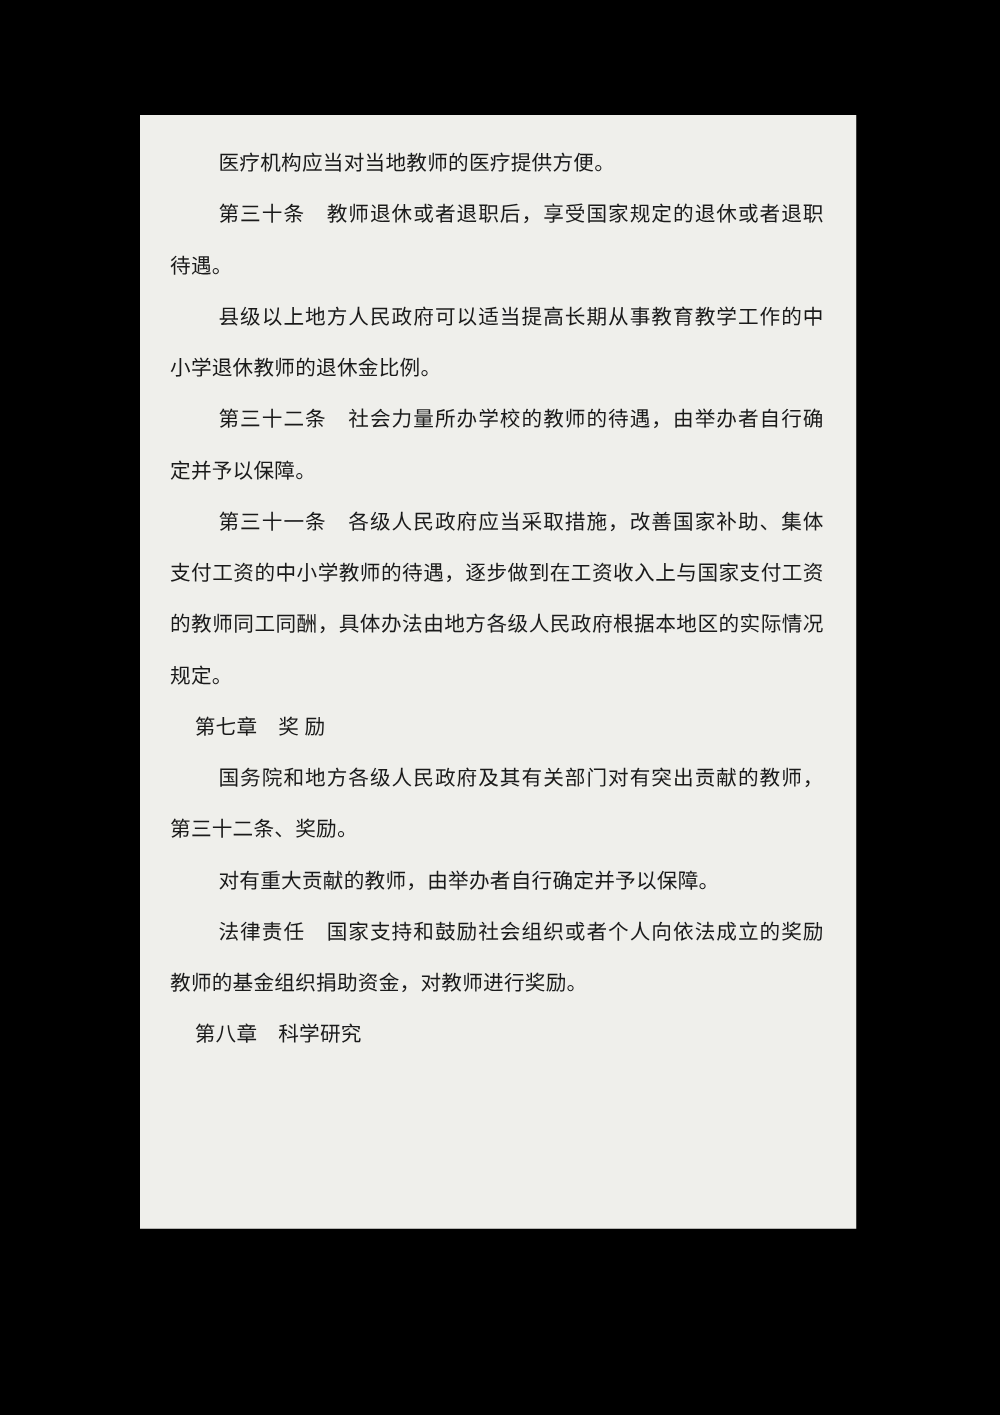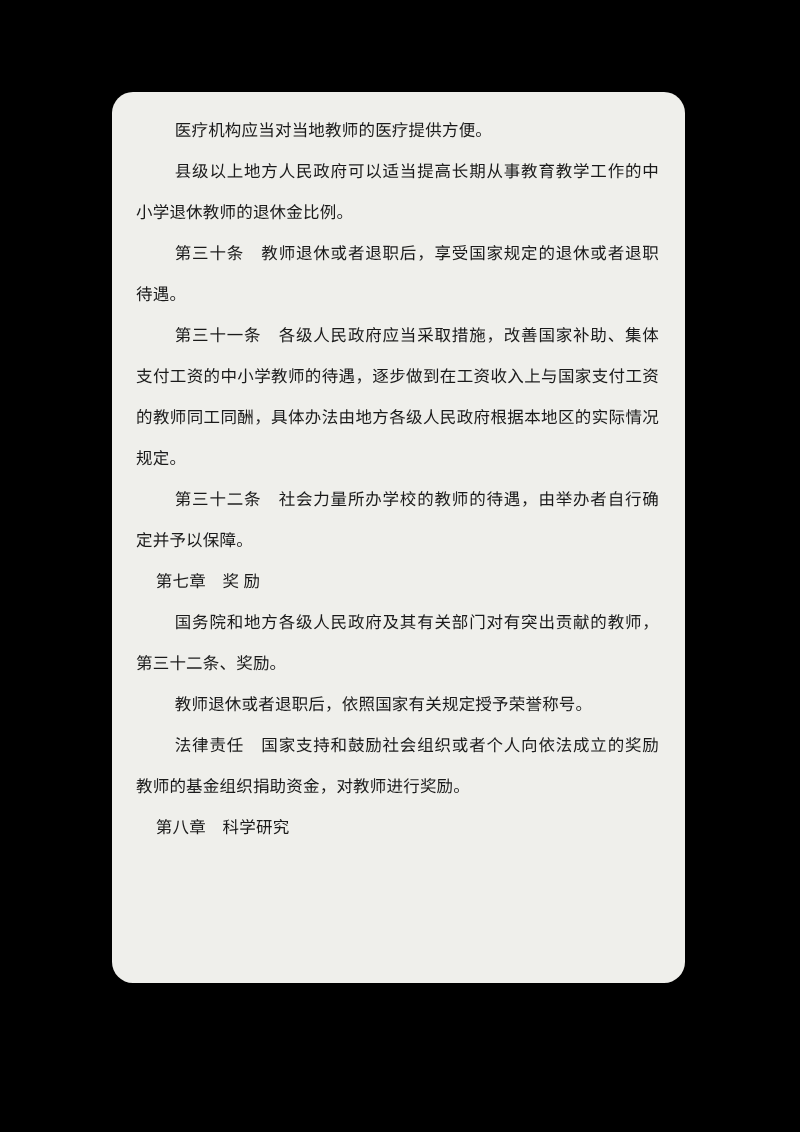--- a/index.html
+++ b/index.html
@@ -21,21 +21,20 @@
   }
   .document-sheet {
     position: absolute;
     left: 112px;
     top: 92px;
     width: 573px;
     height: 891px;
     background: #efefeb;
     box-sizing: border-box;
     padding: 18px 26px 0 24px;
-    border-radius: 21px;
   }
   .doc-body {
     font-family: "DejaVu Sans", "Liberation Sans", sans-serif;
     font-size: 16.5px;
     line-height: 41px;
     color: #1a1a1a;
     letter-spacing: 0.2px;
     text-align: justify;
     text-justify: inter-character;
   }
@@ -51,24 +50,24 @@
     font-family: Liberation Serif, serif;
   }
 </style>
 </head>
 <body>
 
 <div class="page-canvas">
   <div class="document-sheet">
     <div class="doc-body" id="doc-body">
         <p class="para">医疗机构应当对当地教师的医疗提供方便。</p>
+        <p class="para">第三十条　教师退休或者退职后，享受国家规定的退休或者退职待遇。</p>
         <p class="para">县级以上地方人民政府可以适当提高长期从事教育教学工作的中小学退休教师的退休金比例。</p>
-        <p class="para">第三十条　教师退休或者退职后，享受国家规定的退休或者退职待遇。</p>
+        <p class="para">第三十二条　社会力量所办学校的教师的待遇，由举办者自行确定并予以保障。</p>
         <p class="para">第三十一条　各级人民政府应当采取措施，改善国家补助、集体支付工资的中小学教师的待遇，逐步做到在工资收入上与国家支付工资的教师同工同酬，具体办法由地方各级人民政府根据本地区的实际情况规定。</p>
-        <p class="para">第三十二条　社会力量所办学校的教师的待遇，由举办者自行确定并予以保障。</p>
         <p class="heading">第七章　奖 励</p>
         <p class="para">国务院和地方各级人民政府及其有关部门对有突出贡献的教师，第三十二条、奖励。</p>
-        <p class="para">教师退休或者退职后，依照国家有关规定授予荣誉称号。</p>
+        <p class="para">对有重大贡献的教师，由举办者自行确定并予以保障。</p>
         <p class="para">法律责任　国家支持和鼓励社会组织或者个人向依法成立的奖励教师的基金组织捐助资金，对教师进行奖励。</p>
         <p class="heading">第八章　科学研究</p>
       </div>
   </div>
 </div>
 
 </body></html>

